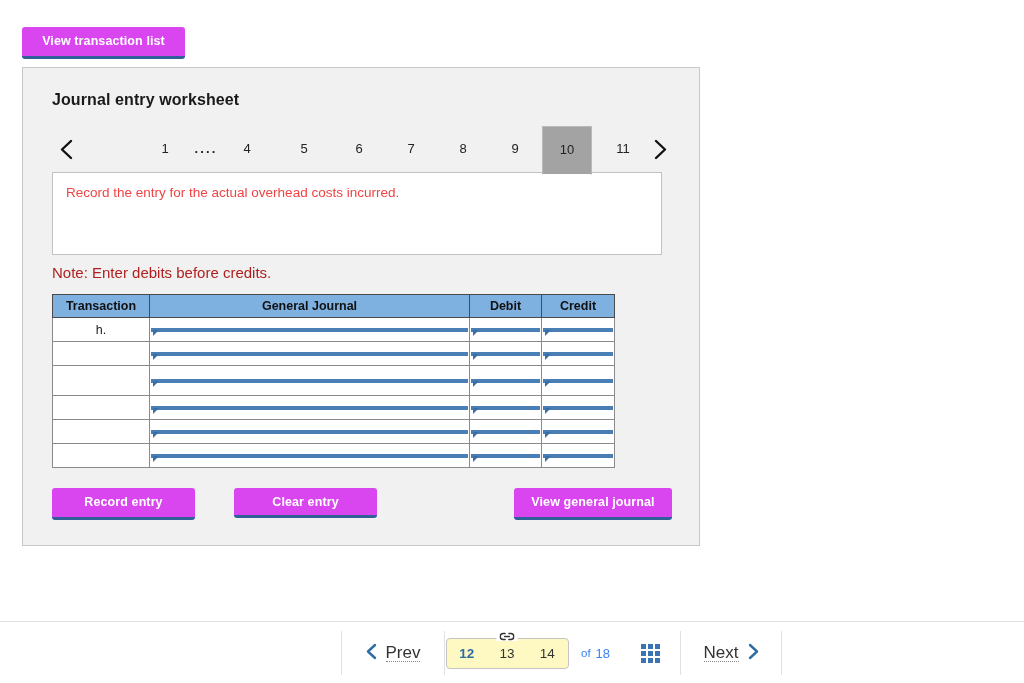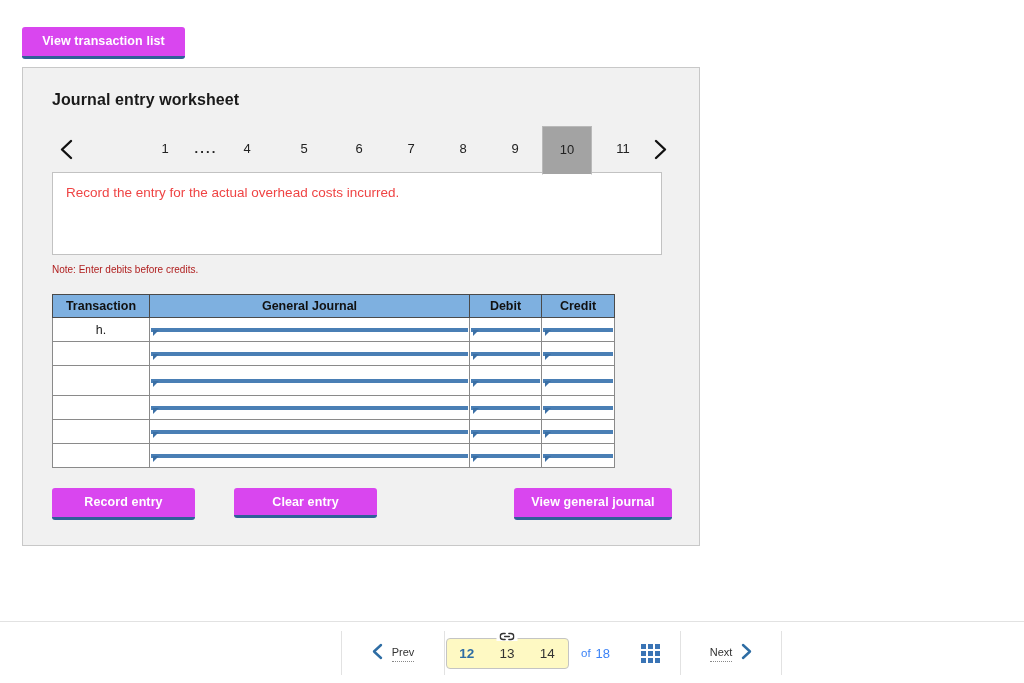--- a/index.html
+++ b/index.html
@@ -137,21 +137,21 @@
     left: 13px;
     top: 12px;
     font-size: 13.5px;
     color: #ef4444;
   }
 
   #note-line {
     position: absolute;
     left: 29px;
     top: 196px;
-    font-size: 10px;
+    font-size: 15px;
     color: #b02020;
   }
 
   
   #journal-table {
     position: absolute;
     left: 29px;
     top: 226px;
     width: 562px;
     border-collapse: collapse;
@@ -256,21 +256,21 @@
     width: 102px;
     gap: 9px;
     cursor: pointer;
   }
   #next-group {
     width: 100px;
     gap: 9px;
     cursor: pointer;
   }
   .pager-label {
-    font-size: 11px;
+    font-size: 17px;
     color: #333333;
     border-bottom: 1px dotted #888888;
     line-height: 17px;
   }
   .pager-chevron { color: #2e6da4; display: block; }
 
   #page-box-wrap {
     position: relative;
     width: 124px;
     display: flex;

